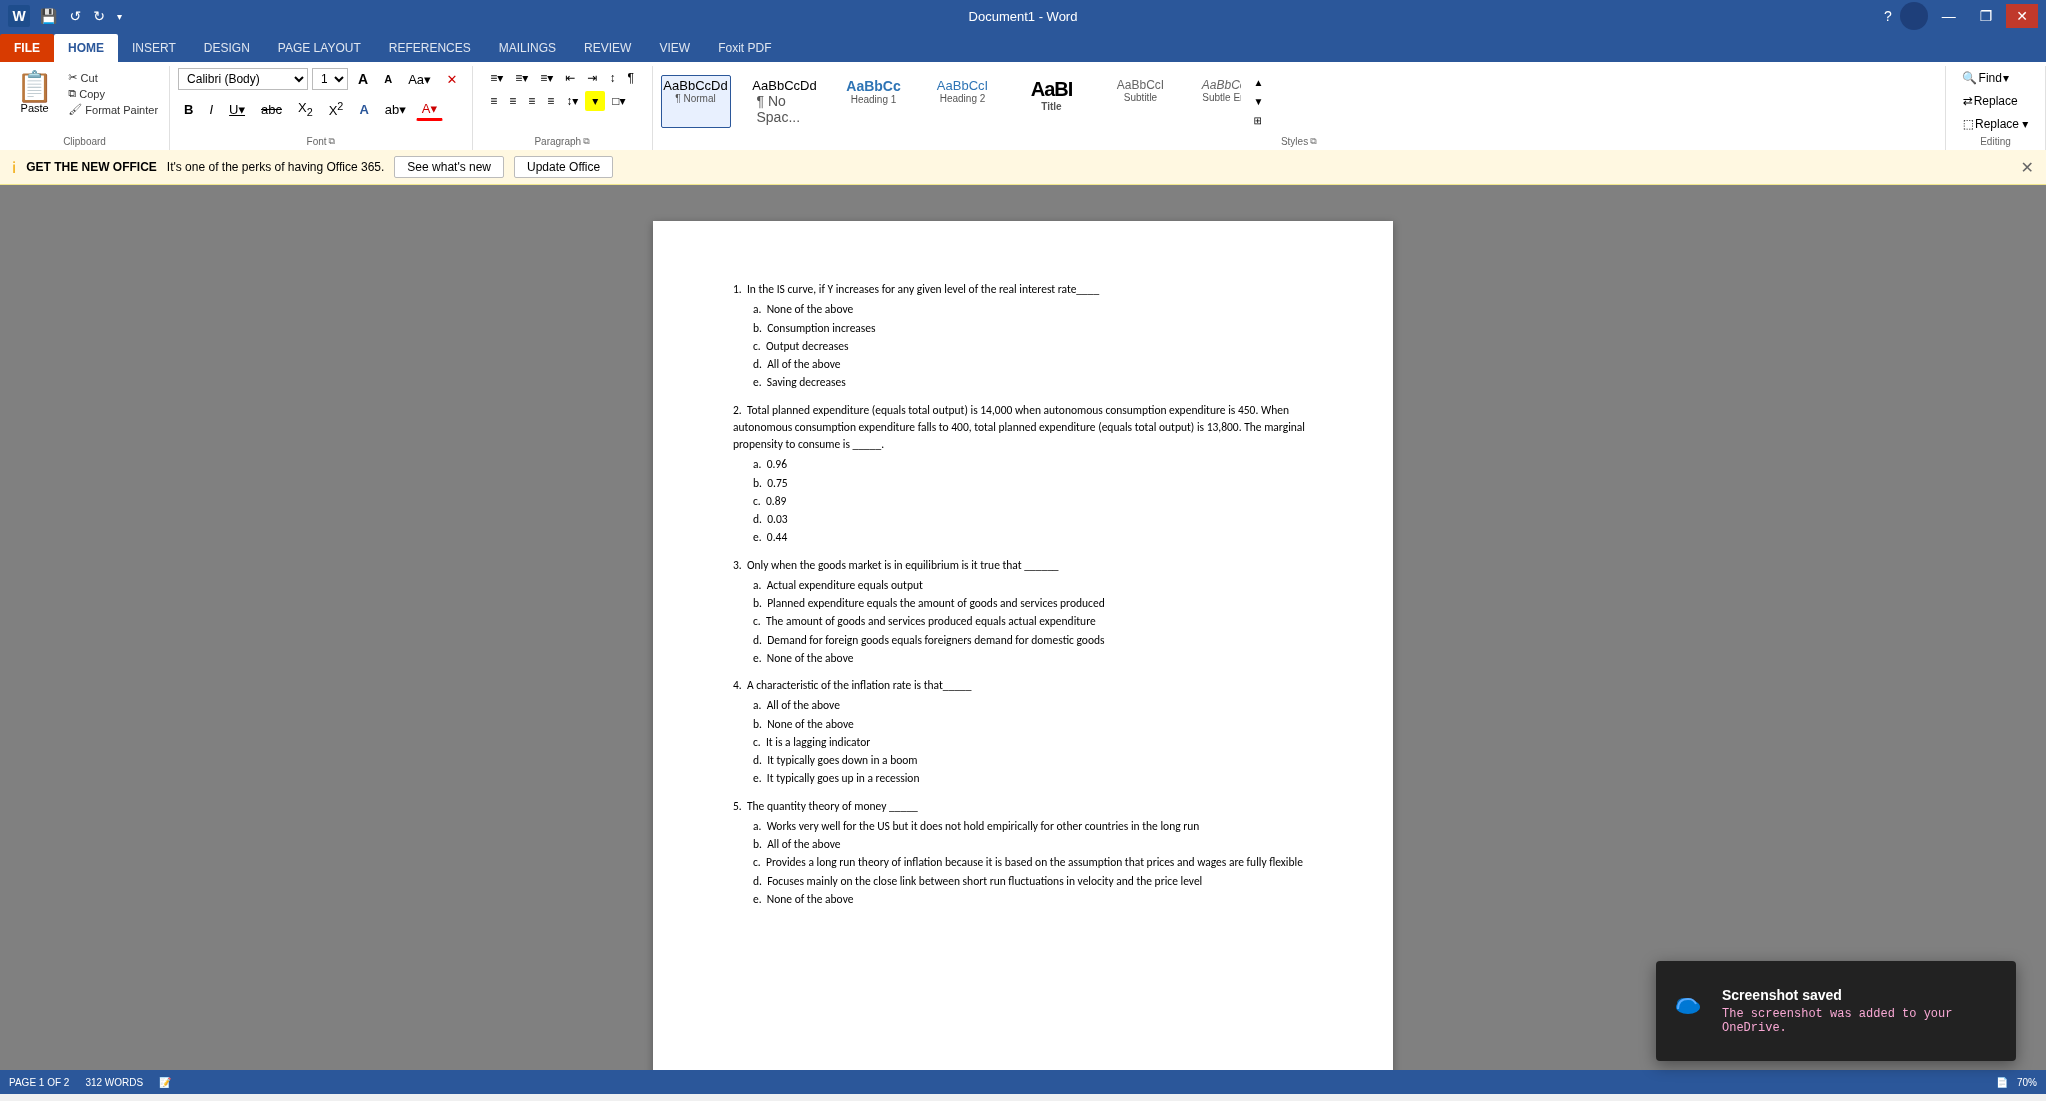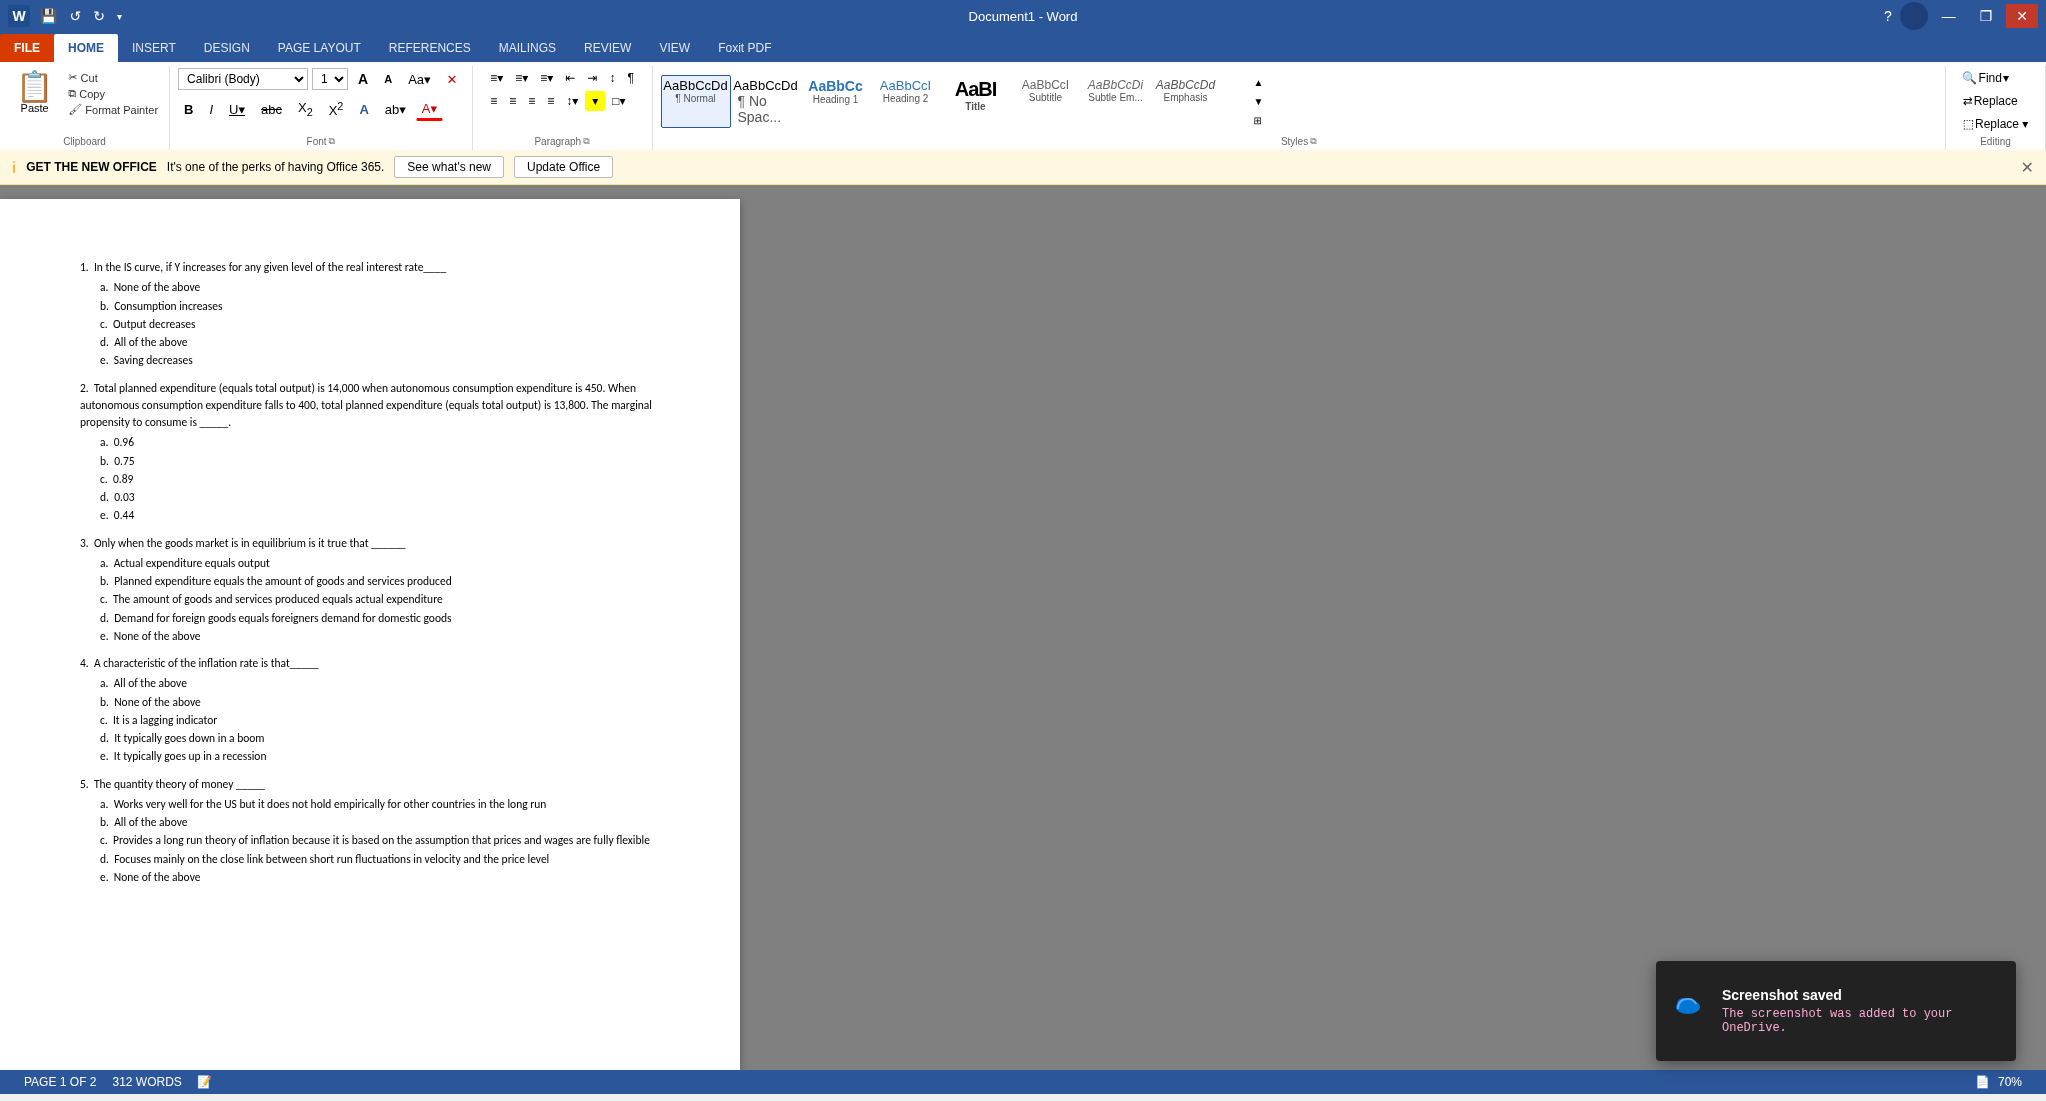--- a/index.html
+++ b/index.html
@@ -153,22 +153,22 @@
     }
     .notif-close { cursor: pointer; color: #666; font-size: 16px; margin-left: 8px; }
 
     
     .doc-area {
       background: #808080;
       flex: 1;
       overflow-y: auto;
       display: flex;
       flex-direction: column;
-      align-items: flex-start;
-      padding: 14px 0;
+      align-items: center;
+      padding: 36px 0;
       height: calc(100vh - 32px - 30px - 90px - 36px - 28px);
     }
     .page {
       background: white;
       width: 740px;
       min-height: 960px;
       padding: 60px 80px;
       box-shadow: 0 2px 8px rgba(0,0,0,0.3);
     }
     .doc-content { font-size: 11.5px; line-height: 1.5; color: #000; font-family: Calibri, Arial, sans-serif; }
@@ -180,22 +180,22 @@
     ol.sub-list { list-style: none; padding: 0; margin: 0 0 0 20px; }
     ol.sub-list > li { margin-bottom: 1px; }
 
     
     .status-bar {
       background: #2b579a;
       color: white;
       height: 24px;
       display: flex;
       align-items: center;
-      padding: 0 24px;
-      font-size: 12px;
+      padding: 0 9px;
+      font-size: 10px;
       justify-content: space-between;
     }
     .status-left { display: flex; gap: 16px; align-items: center; }
     .status-right { display: flex; gap: 8px; align-items: center; }
 
     
     .toast {
       position: fixed;
       bottom: 40px;
       right: 30px;
@@ -236,21 +236,21 @@
       height: 28px;
       background: #1e3f7a;
       border-radius: 50%;
       display: flex;
       align-items: center;
       justify-content: center;
       color: white;
       font-size: 11px;
     }
 
-    .styles-scroll { display: flex; gap: 0; overflow: hidden; max-width: 580px; }
+    .styles-scroll { display: flex; gap: 19px; overflow: hidden; max-width: 580px; }
   </style>
 </head>
 <body>
 
 <div class="title-bar">
   <div class="title-bar-left">
     <div class="title-icon" style="background:#1e4d8c; width:22px; height:22px; display:flex; align-items:center; justify-content:center; font-weight:bold; font-size:14px; color:white; border-radius:2px;">W</div>
     <div class="quick-access">
       <button class="qa-btn">💾</button>
       <button class="qa-btn">↺</button>

